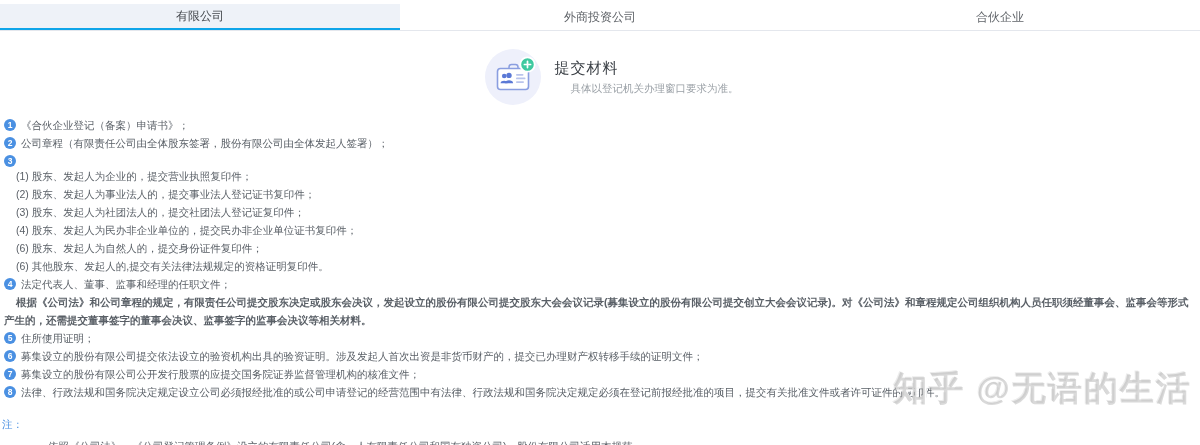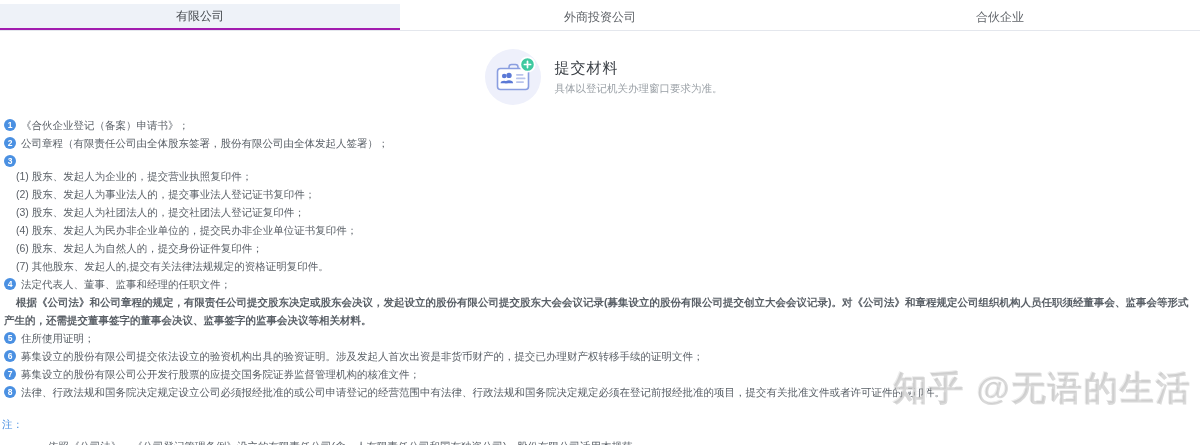--- a/index.html
+++ b/index.html
@@ -9,28 +9,28 @@
     -webkit-font-smoothing:antialiased;
   }
   
   .tabbar{display:flex;margin-top:4px;border-bottom:1px solid #e4e7ed;height:26px;}
   .tab{
     flex:1;text-align:center;line-height:26px;font-size:12px;color:#5f6368;
     cursor:pointer;background:#fff;box-sizing:border-box;
   }
   .tab.active{
     background:#eef2f8;color:#44484d;
-    border-bottom:2px solid #a21caf;line-height:24px;
+    border-bottom:2px solid #0ea5e9;line-height:24px;
   }
   
   .sec-header{display:flex;justify-content:center;align-items:center;margin-top:17px;height:58px;padding-left:29px;}
   .sec-icon{width:56px;height:56px;margin-right:14px;flex:0 0 auto;}
   .sec-texts{display:flex;flex-direction:column;justify-content:center;min-width:190px;}
   .sec-title{font-size:15px;color:#3a3f45;font-weight:500;letter-spacing:1px;line-height:20px;}
-  .sec-sub{font-size:10.5px;color:#9aa0a6;margin-top:4px;}
+  .sec-sub{font-size:10.5px;color:#9aa0a6;margin-top:4px;margin-left:16px;}
   
   .list{margin-top:10px;padding:0 6px 0 4px;color:#595f66;font-size:10.5px;}
   .row{display:flex;align-items:flex-start;line-height:18px;}
   .num{
     flex:0 0 auto;width:12px;height:12px;border-radius:50%;background:#4a90e2;color:#fff;
     font-size:8.5px;line-height:12px;text-align:center;margin:3px 5px 0 0;font-weight:bold;
   }
   .txt{line-height:18px;}
   .subrow{padding-left:12px;line-height:18px;}
   .para{line-height:18px;text-indent:12px;font-weight:bold;}
@@ -95,21 +95,21 @@
     <span class="txt">公司章程（有限责任公司由全体股东签署，股份有限公司由全体发起人签署）；</span>
   </div>
   <div class="row">
     <span class="num">3</span>
   </div>
   <div class="subrow">(1) 股东、发起人为企业的，提交营业执照复印件；</div>
   <div class="subrow">(2) 股东、发起人为事业法人的，提交事业法人登记证书复印件；</div>
   <div class="subrow">(3) 股东、发起人为社团法人的，提交社团法人登记证复印件；</div>
   <div class="subrow">(4) 股东、发起人为民办非企业单位的，提交民办非企业单位证书复印件；</div>
   <div class="subrow">(6) 股东、发起人为自然人的，提交身份证件复印件；</div>
-  <div class="subrow">(7) 其他股东、发起人的,提交有关法律法规规定的资格证明复印件。</div>
+  <div class="subrow">(6) 其他股东、发起人的,提交有关法律法规规定的资格证明复印件。</div>
   <div class="row">
     <span class="num">4</span>
     <span class="txt">法定代表人、董事、监事和经理的任职文件；</span>
   </div>
   <div class="para">根据《公司法》和公司章程的规定，有限责任公司提交股东决定或股东会决议，发起设立的股份有限公司提交股东大会会议记录(募集设立的股份有限公司提交创立大会会议记录)。对《公司法》和章程规定公司组织机构人员任职须经董事会、监事会等形式产生的，还需提交董事签字的董事会决议、监事签字的监事会决议等相关材料。</div>
   <div class="row">
     <span class="num">5</span>
     <span class="txt">住所使用证明；</span>
   </div>
   <div class="row">

